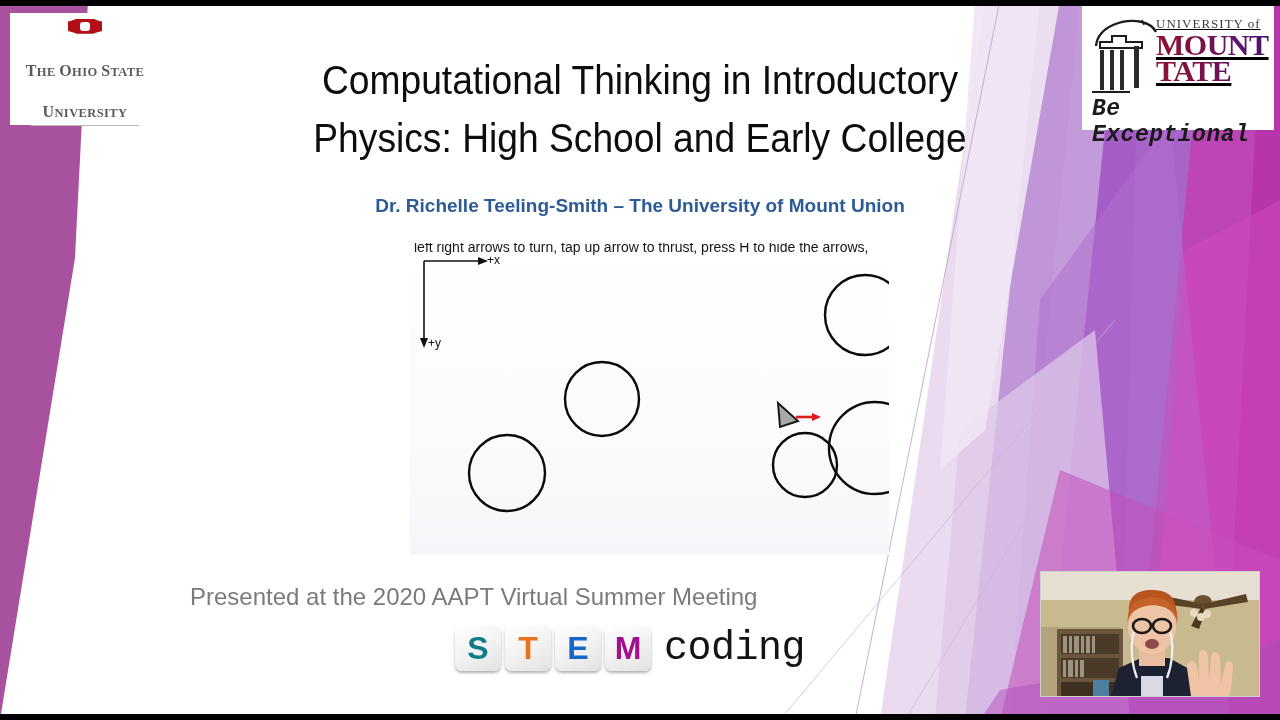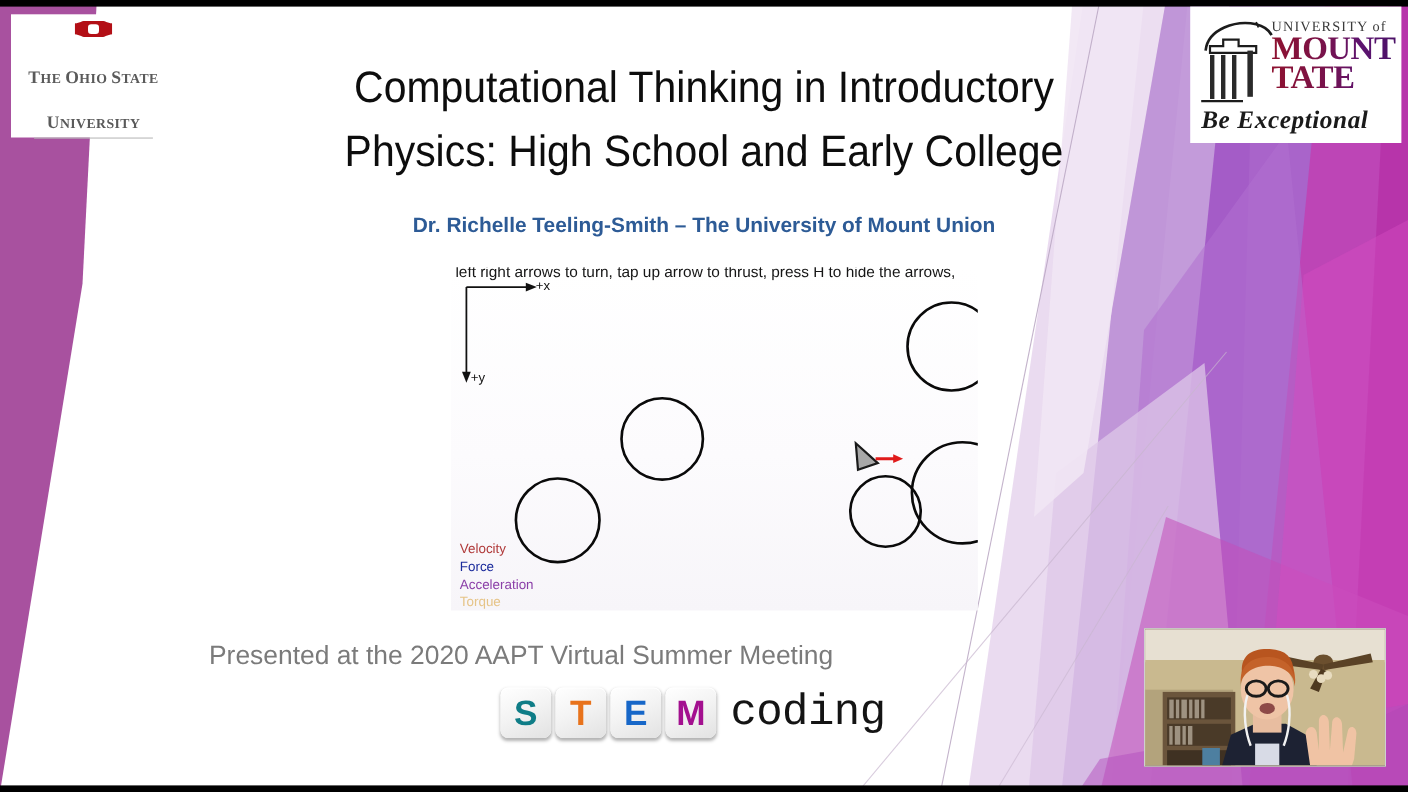--- a/index.html
+++ b/index.html
@@ -21,27 +21,27 @@
   #osu-wordmark{margin-top:5px;text-align:center;line-height:1.06;}
   #osu-wordmark .l{font-family:"Liberation Serif",serif;font-weight:700;color:#5a5a5a;
                    font-size:16px;letter-spacing:.4px;display:block;margin-top:24px;}
   #osu-wordmark .l .sm{font-size:12.5px;}
   #osu-rule{margin-top:4px;width:108px;height:1.5px;background:#b9b9b9;}
 
   
   #mu-logo{position:absolute;left:1082px;top:6px;width:192px;height:124px;background:#fff;
            box-sizing:border-box;padding:5px 6px;}
   #mu-arch{position:absolute;left:8px;top:10px;width:72px;height:78px;}
-  #mu-text{position:absolute;left:74px;top:10px;width:114px;}
+  #mu-text{position:absolute;left:74px;top:10px;width:114px;text-decoration:underline;}
   #mu-univ{font-family:"Liberation Serif",serif;font-size:13px;letter-spacing:1px;color:#3b3b3b;white-space:nowrap;}
   .mu-big{font-family:"Liberation Serif",serif;font-weight:700;font-size:30px;line-height:.88;
           letter-spacing:-.5px;white-space:nowrap;
           background:linear-gradient(90deg,#8e1230 0%,#7b1247 38%,#5d1470 72%,#4a1166 100%);
           -webkit-background-clip:text;background-clip:text;color:transparent;}
-  #mu-tag{position:absolute;left:10px;top:90px;font-family:Liberation Serif, serif;font-style:italic;
+  #mu-tag{position:absolute;left:10px;top:90px;font-family:Liberation Mono, monospace;font-style:italic;
           font-weight:700;font-size:23px;color:#1a1a1a;letter-spacing:.5px;}
 
   
   #title{position:absolute;left:190px;top:52px;width:900px;text-align:center;
          font-family:"Liberation Sans Narrow","Liberation Sans",sans-serif;
          font-size:40px;line-height:1.44;color:#0d0d0d;font-weight:400;transform:scaleX(.93);transform-origin:center top;}
 
   
   #authors{position:absolute;left:190px;top:193px;width:900px;text-align:center;color:#2d5b96;
            font-size:19px;line-height:1.36;font-weight:600;}
@@ -172,26 +172,20 @@
       <polygon points="368,160 388,178 370,184" fill="#a8a8a8" stroke="#1a1a1a" stroke-width="2"></polygon>
       <g>
         <path d="M386,174 L406,174" stroke="#e01b1b" stroke-width="2.6"></path>
         <polygon points="411,174 402,170 402,178" fill="#e01b1b"></polygon>
       </g>
     </svg>
 
     <div style="position:absolute;left:77px;top:10px;font-size:12px;color:#111;">+x</div>
     <div style="position:absolute;left:18px;top:93px;font-size:12px;color:#111;">+y</div>
 
-    <div id="sim-legend">
-      <span class="lg-vel">Velocity</span>
-      <span class="lg-for">Force</span>
-      <span class="lg-acc">Acceleration</span>
-      <span class="lg-tor">Torque</span>
-    </div>
   </div>
 
   <div id="presented">Presented at the 2020 AAPT Virtual Summer Meeting</div>
 
   <div id="stem">
     <div class="tile t-s">S</div>
     <div class="tile t-t">T</div>
     <div class="tile t-e">E</div>
     <div class="tile t-m">M</div>
     <div id="stem-word">coding</div>

